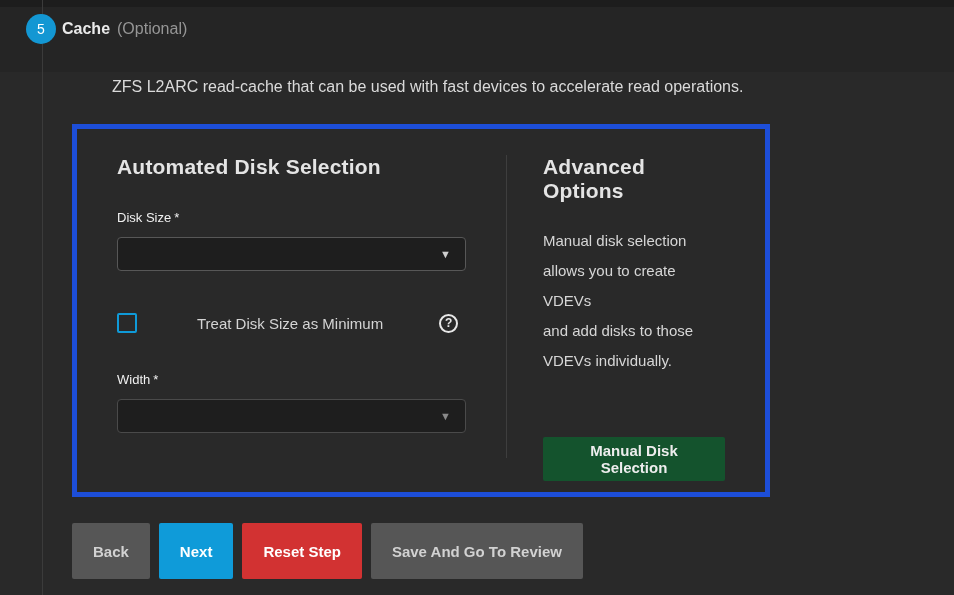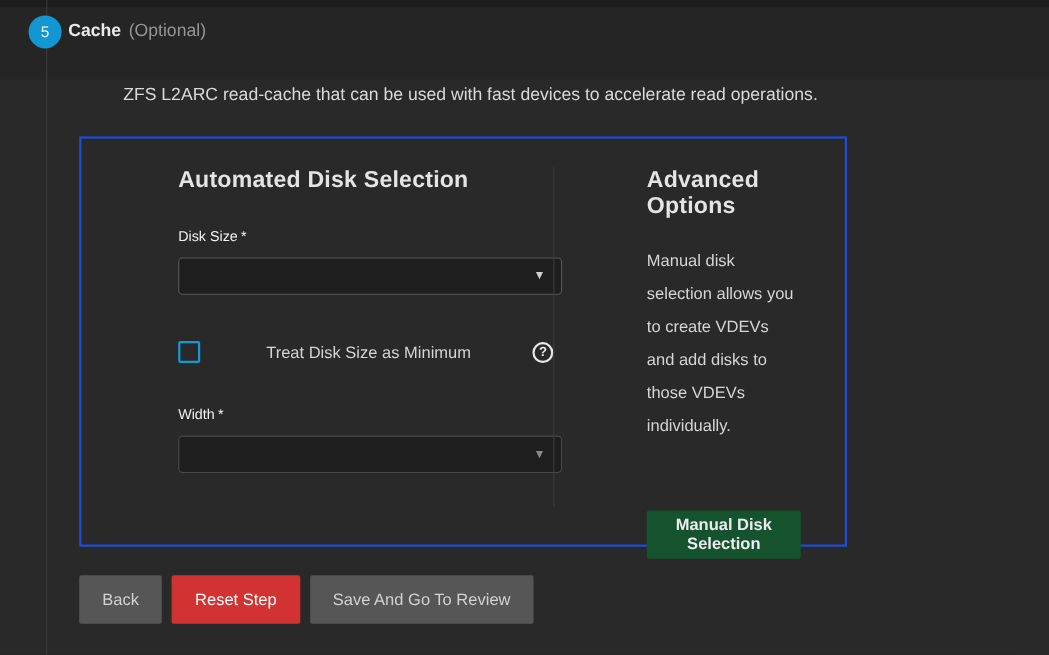--- a/index.html
+++ b/index.html
@@ -21,21 +21,21 @@
     width:30px; height:30px; border-radius:50%; background:#1397d3;
     color:#fff; font-size:14px; display:flex; align-items:center; justify-content:center;
   }
   .step-title { margin-left:6px; font-size:16px; font-weight:bold; color:#eaeaea; }
   .step-optional { margin-left:7px; font-size:16px; color:#969696; }
 
   .step-description { position:absolute; top:77px; left:112px; right:40px; font-size:16px; color:#dadada; line-height:20px; z-index:2; }
 
   .panel {
     position:absolute; left:72px; top:124px; width:698px; height:373px;
-    border:2px solid #1d4ed8; display:flex; z-index:2; background:#292929;padding-left:48px;
+    border:5px solid #1d4ed8; display:flex; z-index:2; background:#292929;
   }
   .col-left  { width:429px; padding:26px 40px 0 40px; }
   .col-right { flex:1; padding:26px 40px 0 37px; }
   .panel-divider { position:absolute; left:429px; top:26px; bottom:34px; width:1px; background:#3e3e3e; }
 
   .section-heading { font-size:21px; font-weight:bold; color:#e4e4e4; letter-spacing:0.2px; }
 
   .field-label { margin-top:31px; font-size:13px; color:#f0f0f0; }
   .required-marker { margin-left:3px; }
 
@@ -59,21 +59,21 @@
     margin-left:12px; width:19px; height:19px; border:2px solid #e8e8e8; border-radius:50%;
     color:#e8e8e8; font-size:12px; font-weight:bold;
     display:flex; align-items:center; justify-content:center; cursor:pointer;
   }
 
   .width-label { margin-top:39px; }
 
   .adv-text { margin-top:23px; font-size:15px; color:#d6d6d6; line-height:30px; }
 
   button { font-family:"Liberation Sans", sans-serif; cursor:pointer; border:none; border-radius:2px; }
-  .btn { height:44px; padding:0 21px; font-size:15px; font-weight:normal; }
+  .btn { height:56px; padding:0 21px; font-size:15px; font-weight:bold; }
   .btn-manual { margin-top:61px; height:44px; padding:0 24px; background:#14532d; color:#ededed; font-size:15px; font-weight:bold; }
   .btn-gray { background:#565656; color:#d2d2d2; }
   .btn-blue { background:#0f9bd9; color:#ffffff; }
   .btn-red  { background:#d23232; color:#ffffff; }
 
   .actions { position:absolute; left:72px; top:523px; display:flex; gap:9px; z-index:2; }
 </style>
 </head>
 <body>
 
@@ -125,17 +125,18 @@
       <div class="adv-text">
         <div>Manual disk selection allows you to create VDEVs</div>
         <div>and add disks to those VDEVs individually.</div>
       </div>
       <button class="btn-manual">Manual Disk Selection</button>
     </div>
   </div>
 
   <div class="actions">
     <button class="btn btn-gray">Back</button>
+    <button class="btn btn-blue">Next</button>
     <button class="btn btn-red">Reset Step</button>
     <button class="btn btn-gray">Save And Go To Review</button>
   </div>
 
 </div>
 
 </body></html>

